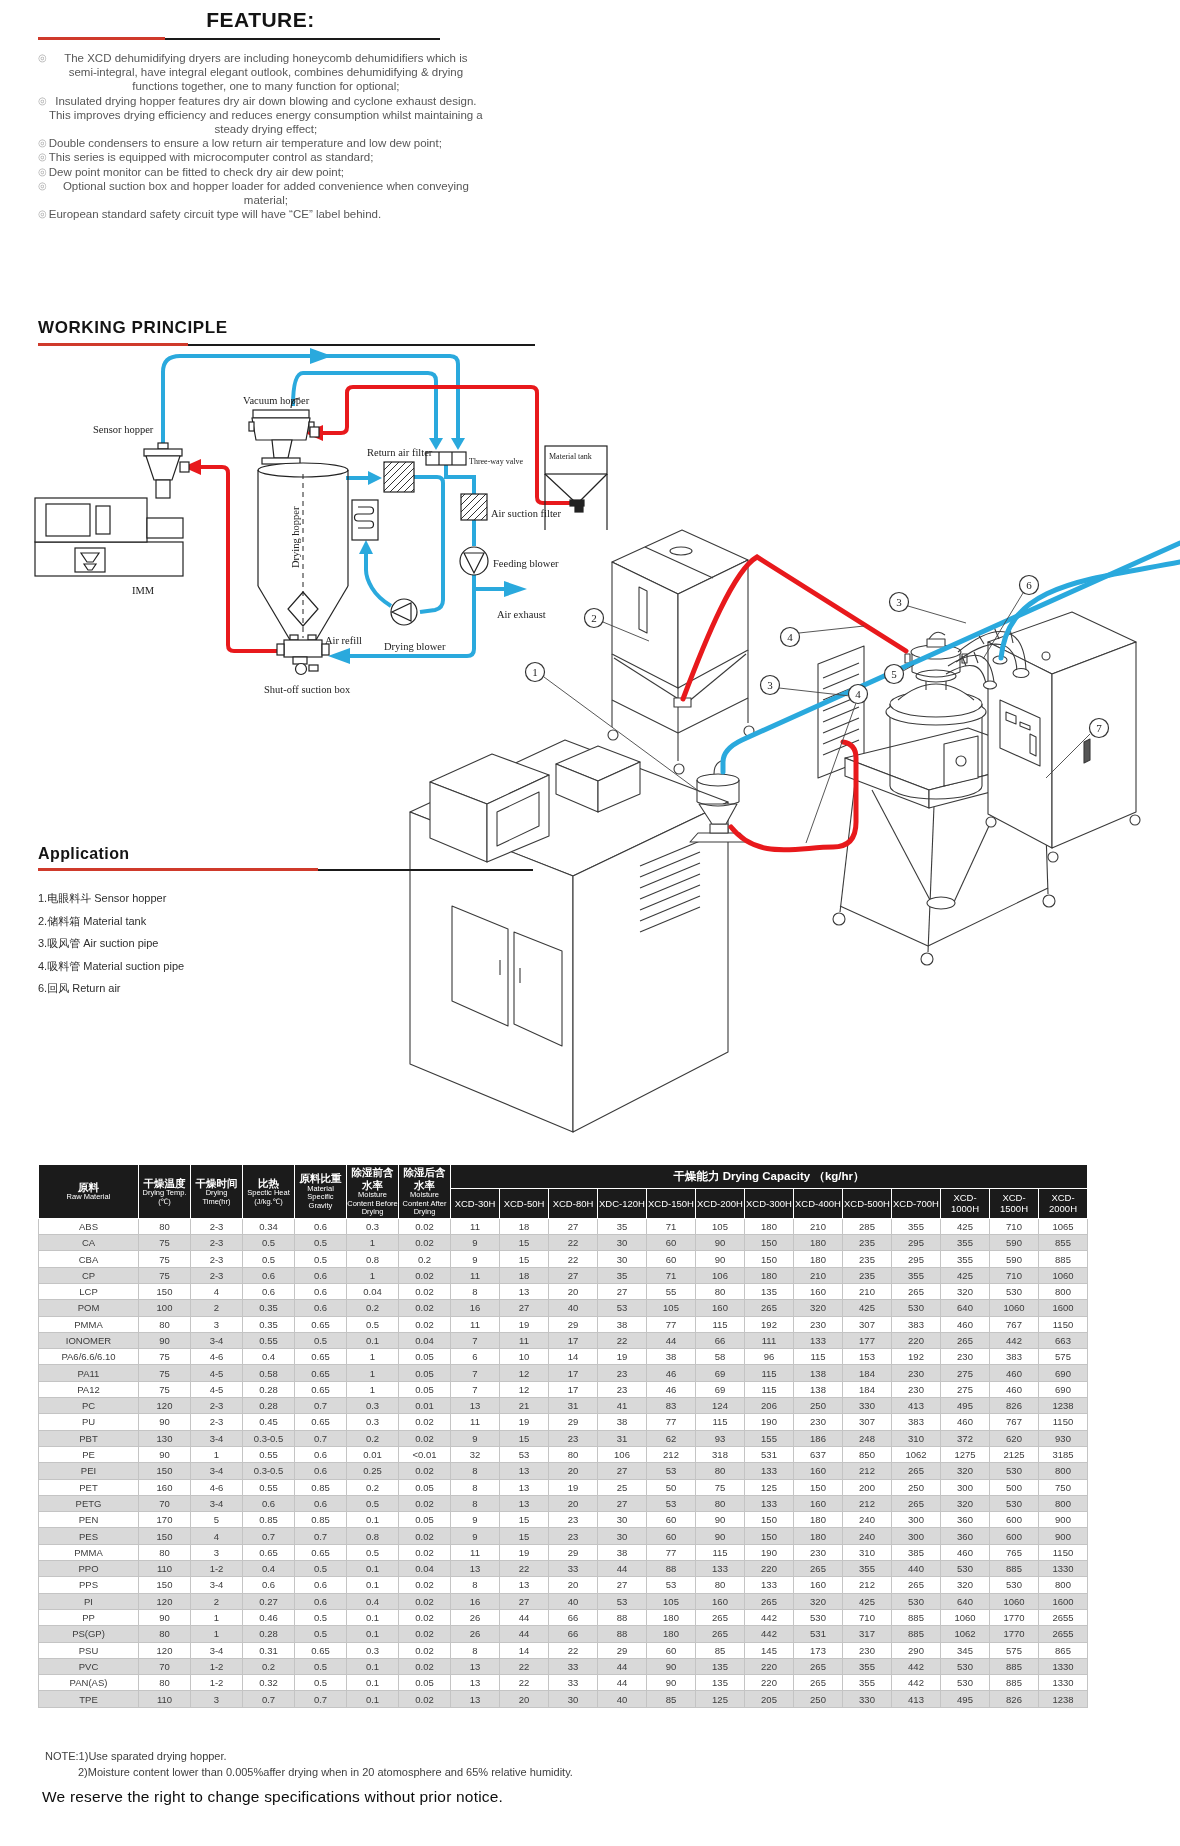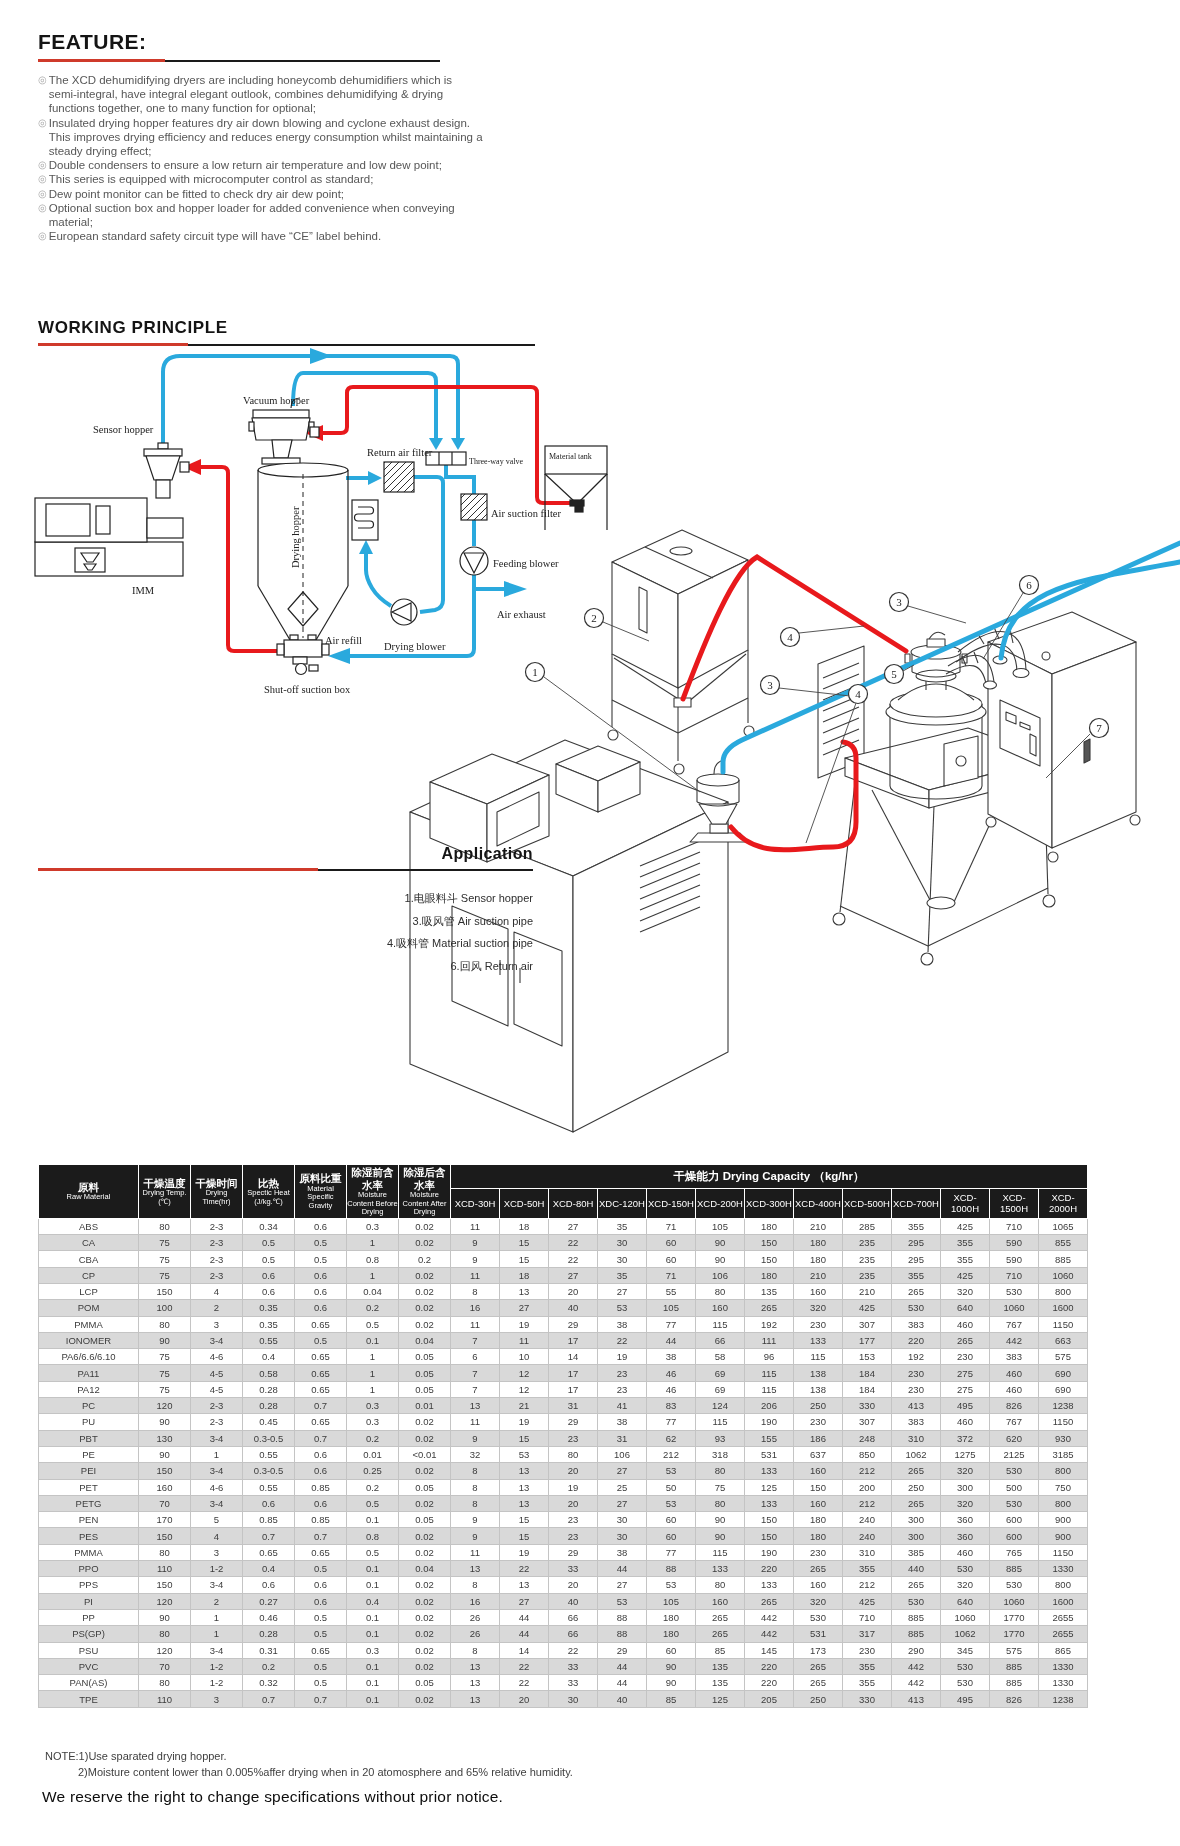--- a/index.html
+++ b/index.html
@@ -37,21 +37,21 @@
   #notes .n2{padding-left:33px;}
   #footer-note{font-size:15.5px;color:#0d0d0d;letter-spacing:.2px;}
   
   .dlabel{font-family:"Liberation Serif",serif;font-size:10.5px;fill:#222;}
   .dlabel-sm{font-family:"Liberation Serif",serif;font-size:8px;fill:#222;}
   .cnum{font-family:"Liberation Serif",serif;font-size:11px;fill:#222;text-anchor:middle;}
 </style>
 </head>
 <body>
 
-<div class="abs" style="left:38px;top:30px;">
+<div class="abs" style="left:38px;top:8px;text-align:center;">
   <h1 class="sec-title" id="feature-title">FEATURE:</h1>
   <div class="rule" style="width:402px;">
     <span class="red" style="width:127px;"></span>
       <span class="blk" style="left:127px;width:275px;"></span>
   </div>
   <div id="feature-bullets">
     <div class="bullet">
         <span class="dot">◎</span>
         <span>The XCD dehumidifying dryers are including honeycomb dehumidifiers which is semi-integral, have integral elegant outlook, combines dehumidifying &amp; drying functions together, one to many function for optional;</span>
       </div>
@@ -409,28 +409,29 @@
       <text class="cnum" x="1029" y="589">6</text>
     </g>
     <g>
       <line x1="1090" y1="734" x2="1046" y2="778" stroke="#444" stroke-width="0.9"></line>
       <circle cx="1099" cy="728" r="9.5" fill="#fff" stroke="#333" stroke-width="1.2"></circle>
       <text class="cnum" x="1099" y="732">7</text>
     </g>
   </g>
 </svg>
 
-<div class="abs" style="left:38px;top:845px;text-align:right;">
+<div class="abs" style="left:38px;top:845px;">
   <h2 class="sec-title" id="app-title">Application</h2>
   <div class="rule" style="width:495px;">
     <span class="red" style="width:280px;"></span>
       <span class="blk" style="left:280px;width:215px;"></span>
   </div>
   <div id="app-list">
     <div class="app-item">1.电眼料斗 Sensor hopper</div>
+    <div class="app-item">2.储料箱  Material tank</div>
     <div class="app-item">3.吸风管  Air suction pipe</div>
     <div class="app-item">4.吸料管  Material suction pipe</div>
     <div class="app-item">6.回风  Return air</div>
   </div>
 </div>
 
 <table id="spec-table" class="abs" style="left:38px;top:1164px;">
   <colgroup>
       <col style="width: 100px;">
       <col style="width: 52px;">

